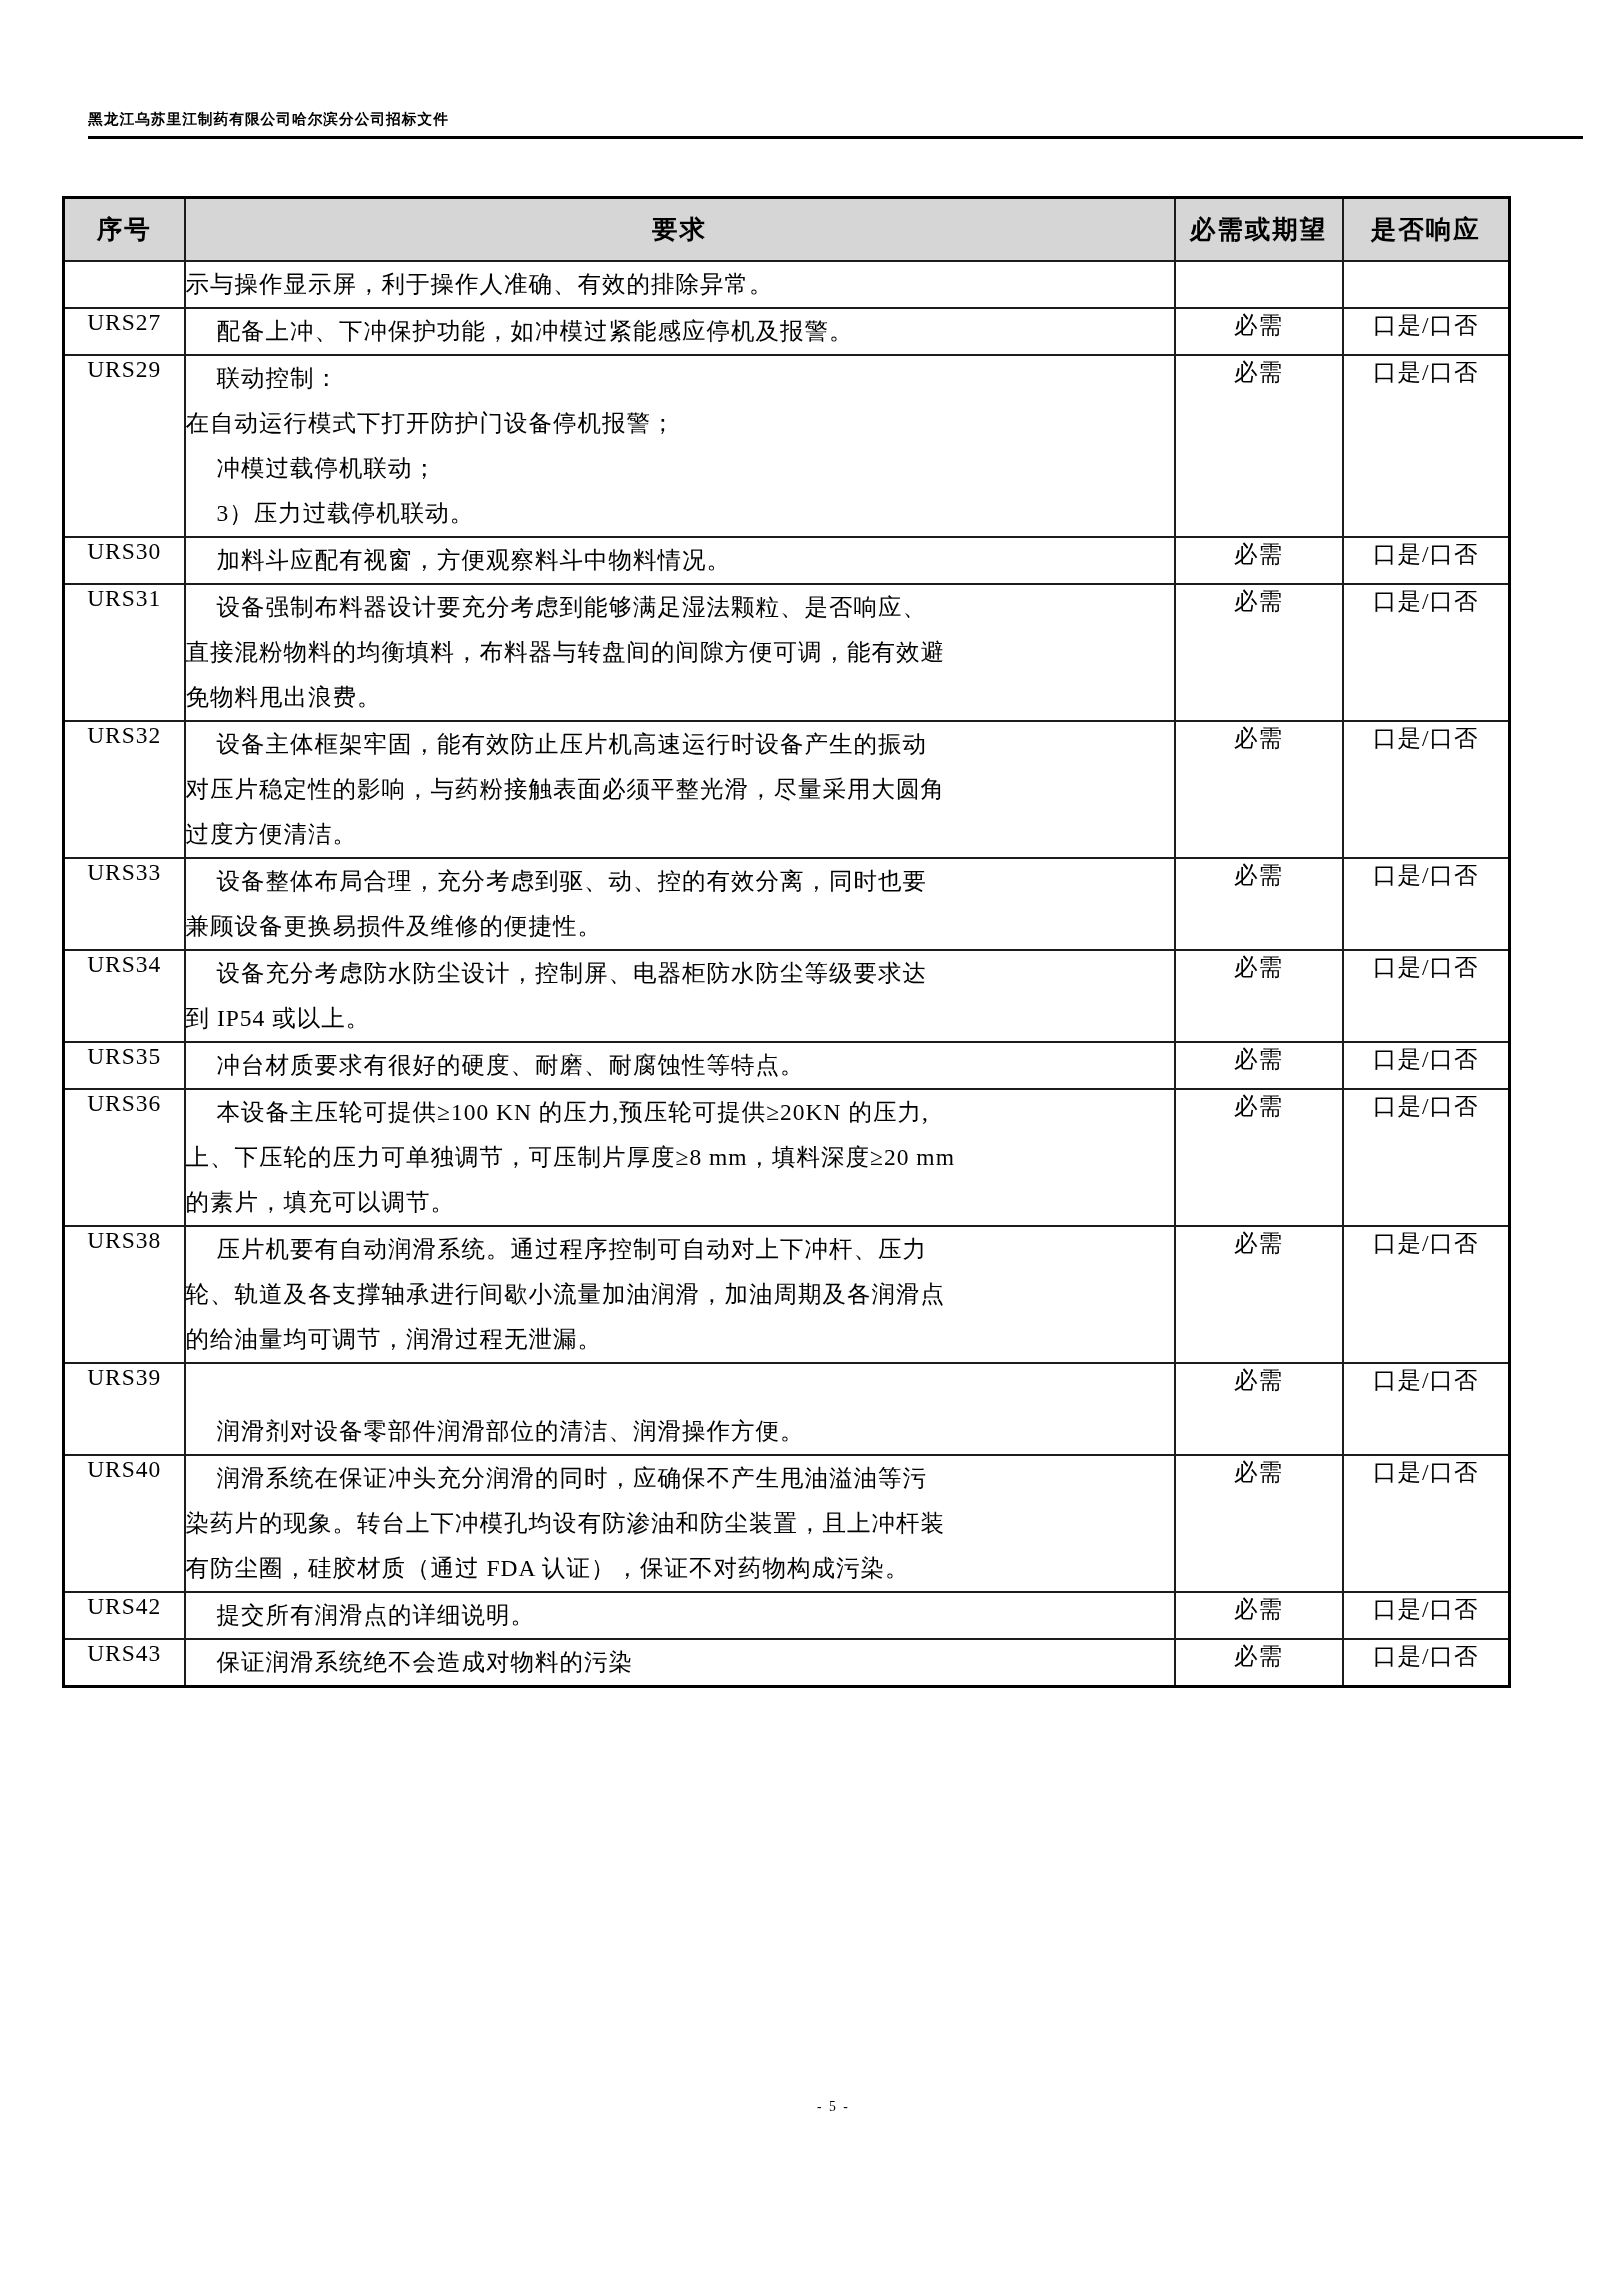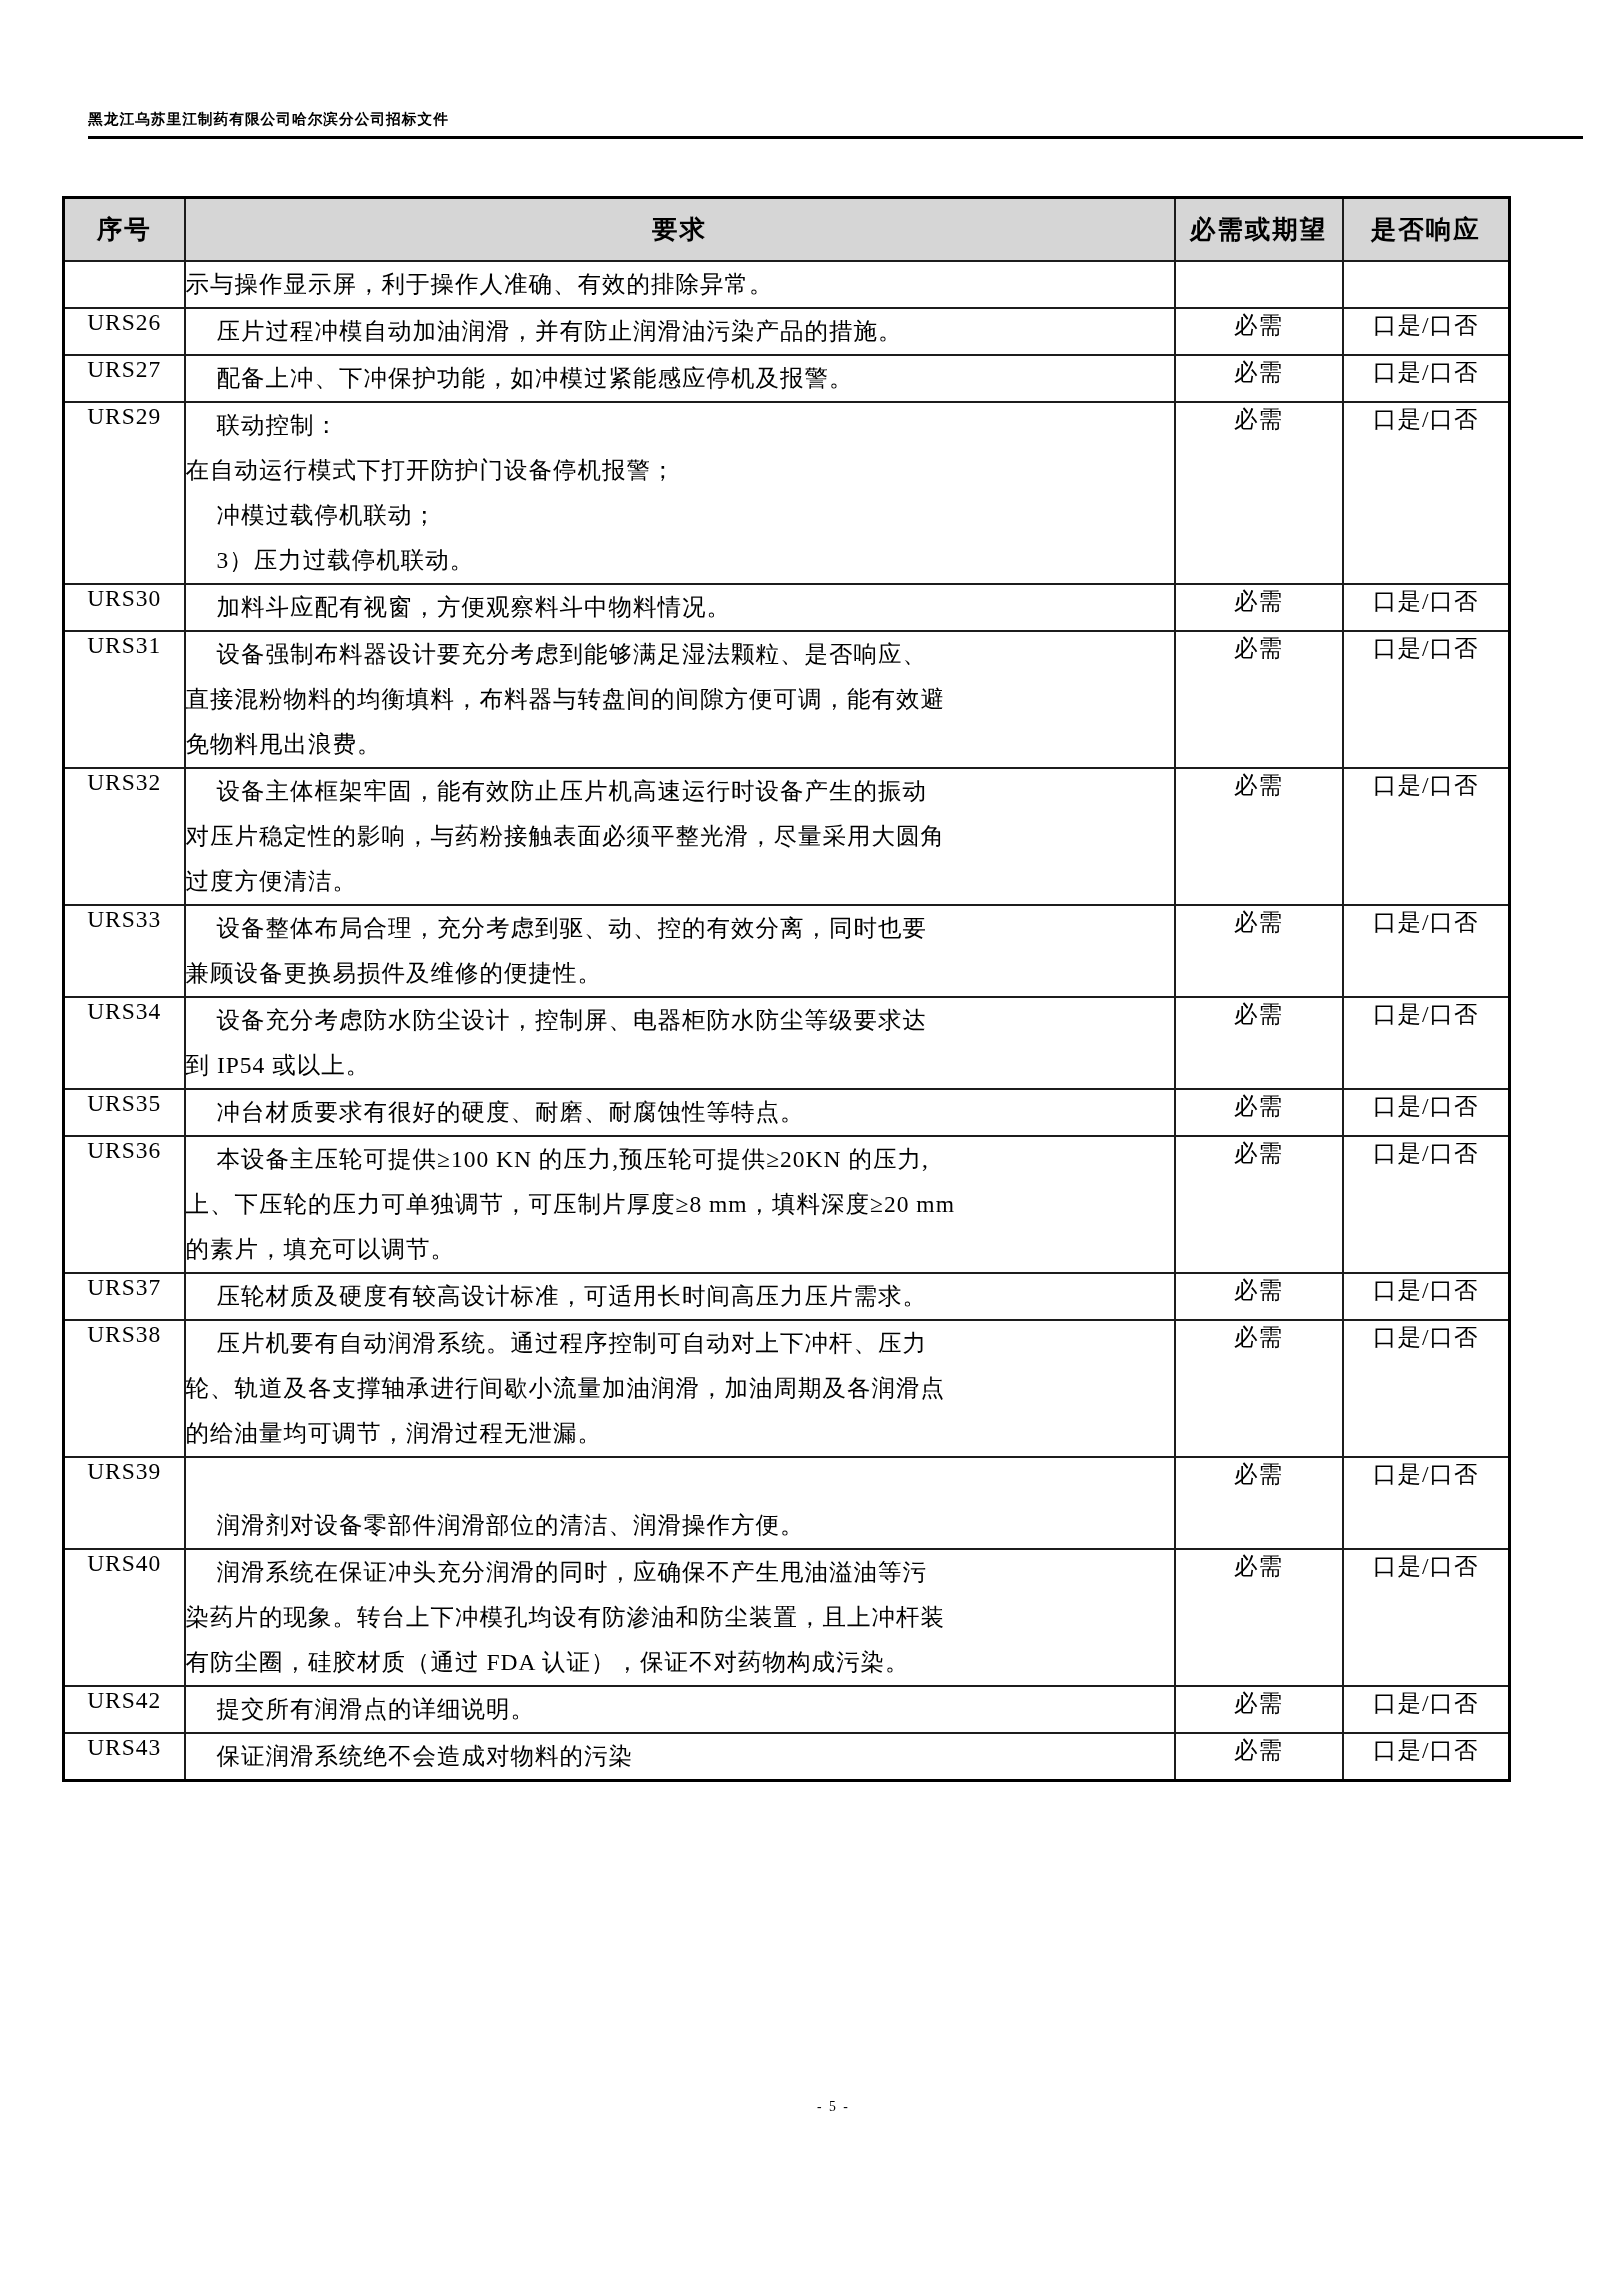--- a/index.html
+++ b/index.html
@@ -112,28 +112,20 @@
     <tbody>
         <tr>
           <td class="id-cell"></td>
           <td class="req-cell">
             <div class="line">示与操作显示屏，利于操作人准确、有效的排除异常。</div>
           </td>
           <td class="need-cell"></td>
           <td class="resp-cell"></td>
         </tr>
         <tr>
-          <td class="id-cell">URS26</td>
-          <td class="req-cell">
-            <div class="line indent">压片过程冲模自动加油润滑，并有防止润滑油污染产品的措施。</div>
-          </td>
-          <td class="need-cell">必需</td>
-          <td class="resp-cell">口是/口否</td>
-        </tr>
-        <tr>
           <td class="id-cell">URS27</td>
           <td class="req-cell">
             <div class="line indent">配备上冲、下冲保护功能，如冲模过紧能感应停机及报警。</div>
           </td>
           <td class="need-cell">必需</td>
           <td class="resp-cell">口是/口否</td>
         </tr>
         <tr>
           <td class="id-cell">URS29</td>
           <td class="req-cell">
@@ -203,28 +195,20 @@
           <td class="id-cell">URS36</td>
           <td class="req-cell">
             <div class="line indent">本设备主压轮可提供≥100 KN 的压力,预压轮可提供≥20KN 的压力,</div>
             <div class="line">上、下压轮的压力可单独调节，可压制片厚度≥8 mm，填料深度≥20 mm</div>
             <div class="line">的素片，填充可以调节。</div>
           </td>
           <td class="need-cell">必需</td>
           <td class="resp-cell">口是/口否</td>
         </tr>
         <tr>
-          <td class="id-cell">URS37</td>
-          <td class="req-cell">
-            <div class="line indent">压轮材质及硬度有较高设计标准，可适用长时间高压力压片需求。</div>
-          </td>
-          <td class="need-cell">必需</td>
-          <td class="resp-cell">口是/口否</td>
-        </tr>
-        <tr>
           <td class="id-cell">URS38</td>
           <td class="req-cell">
             <div class="line indent">压片机要有自动润滑系统。通过程序控制可自动对上下冲杆、压力</div>
             <div class="line">轮、轨道及各支撑轴承进行间歇小流量加油润滑，加油周期及各润滑点</div>
             <div class="line">的给油量均可调节，润滑过程无泄漏。</div>
           </td>
           <td class="need-cell">必需</td>
           <td class="resp-cell">口是/口否</td>
         </tr>
         <tr>

